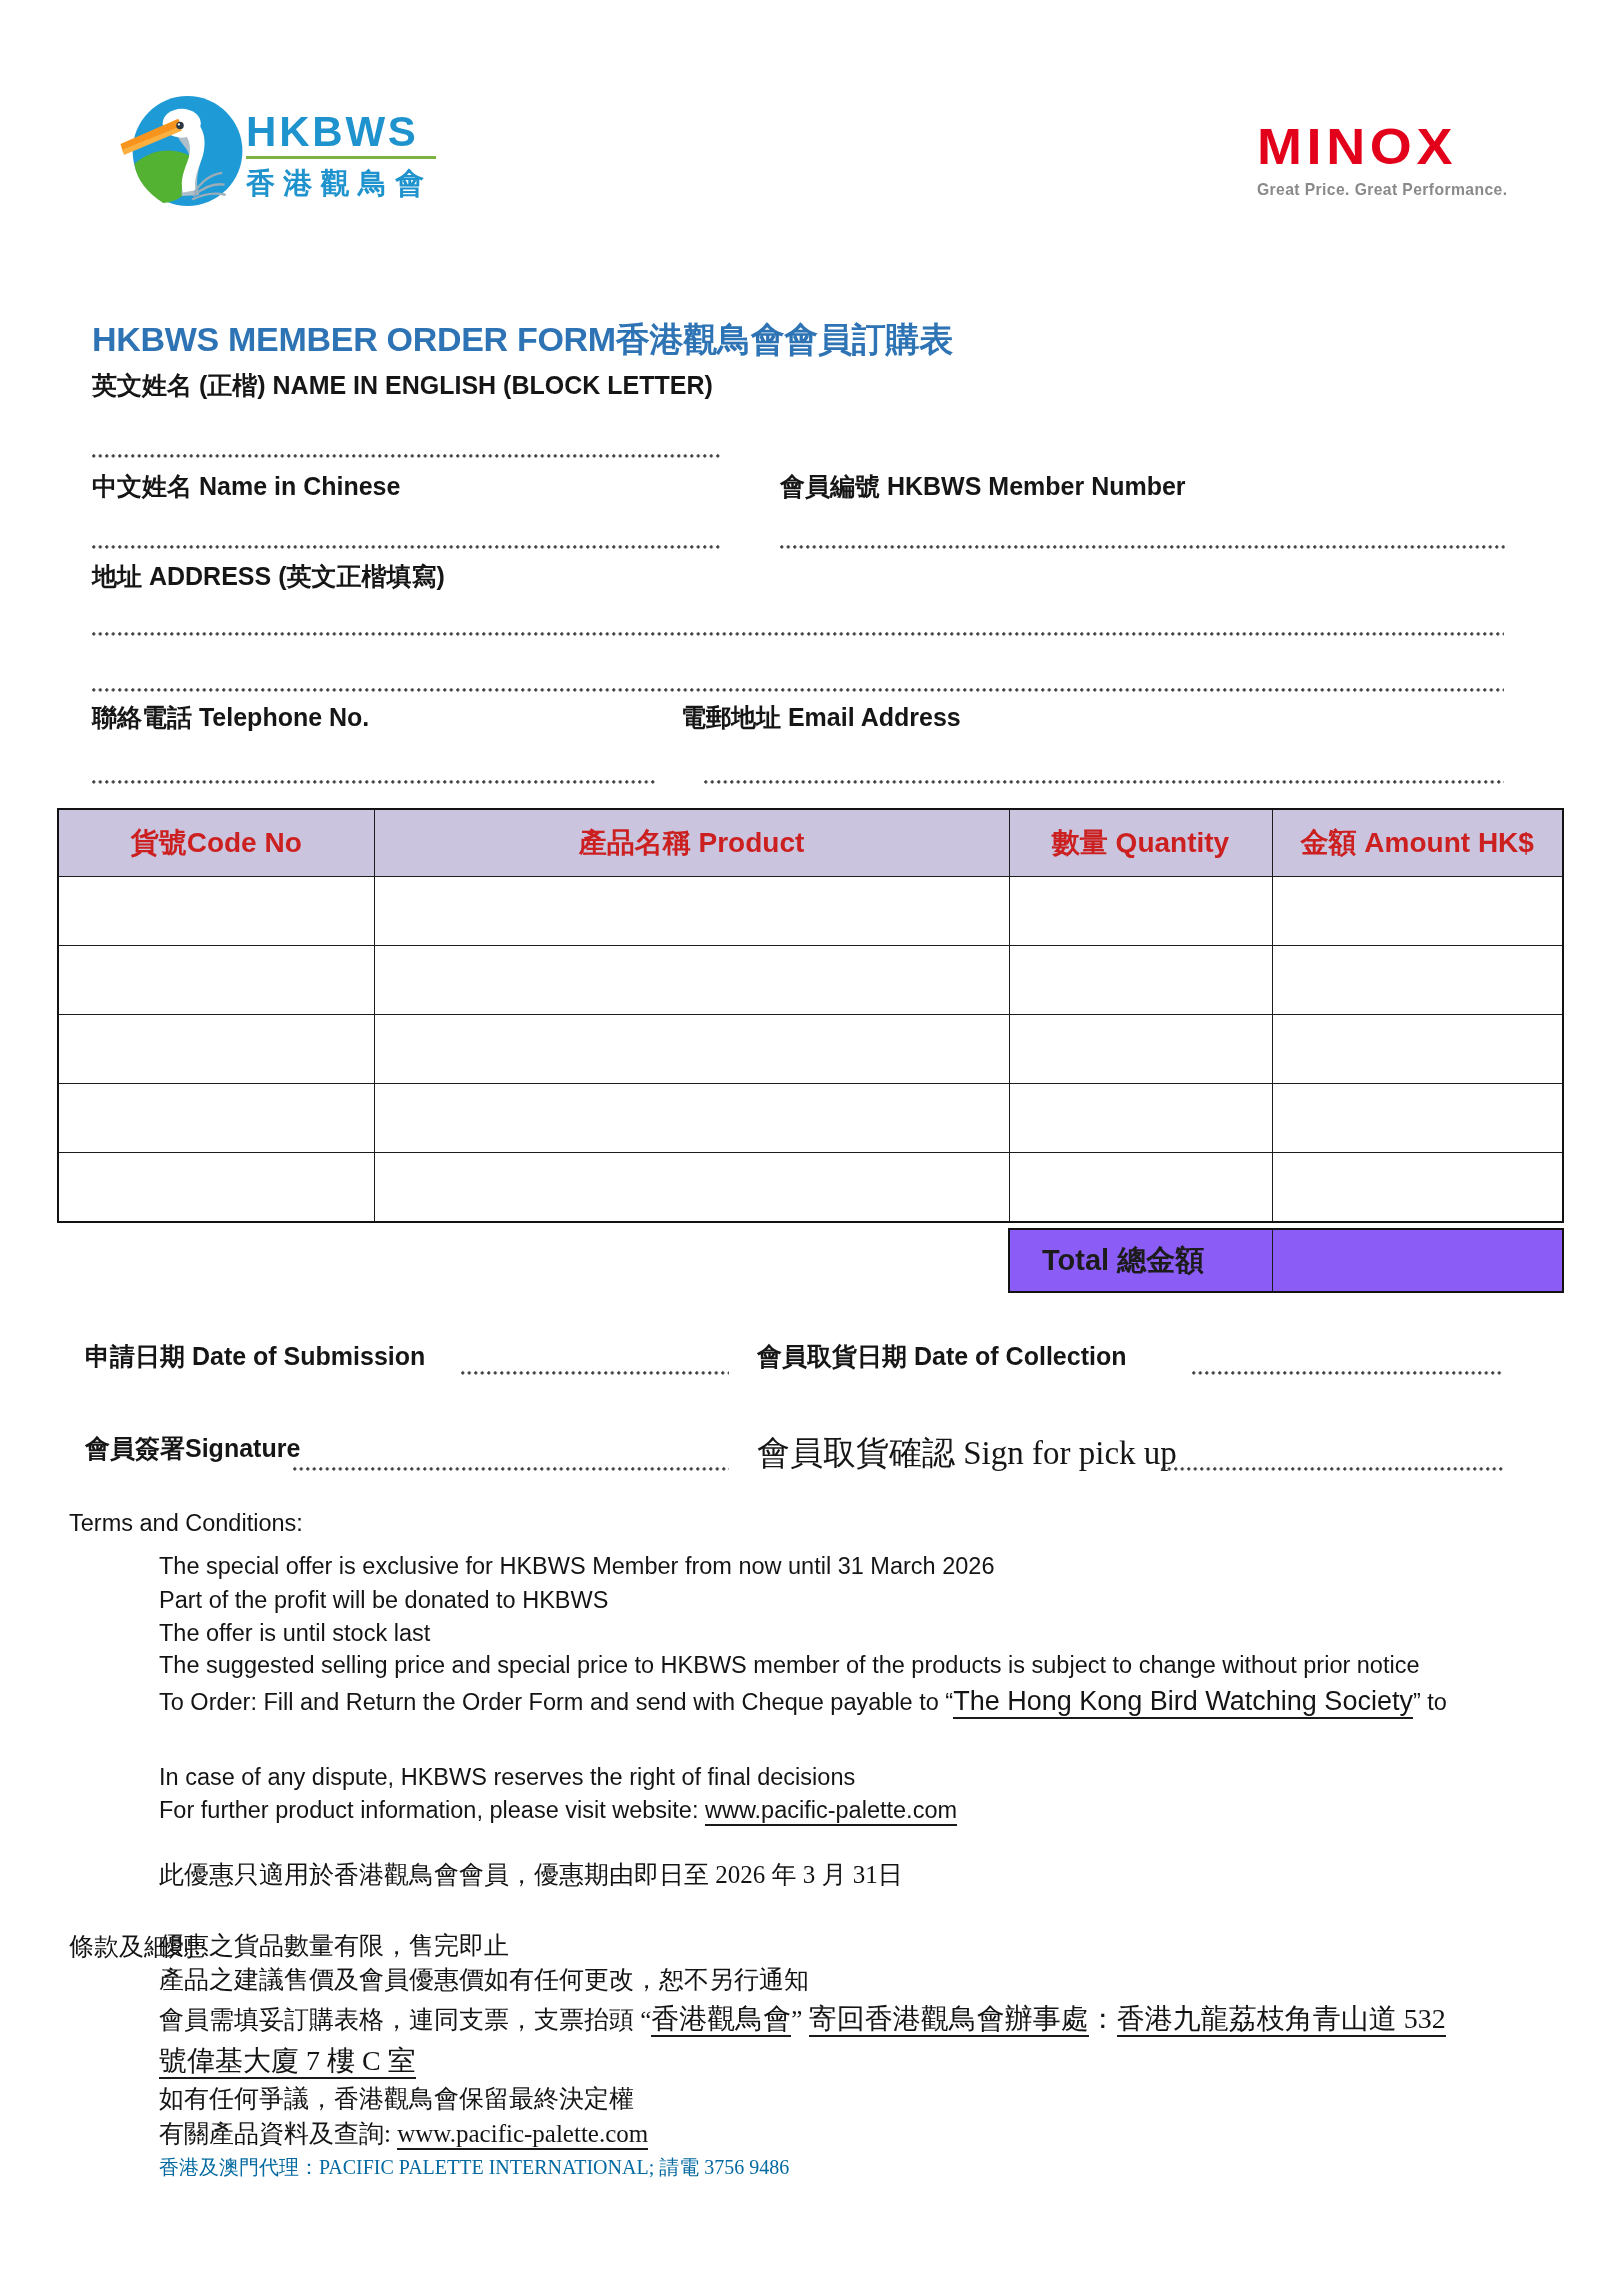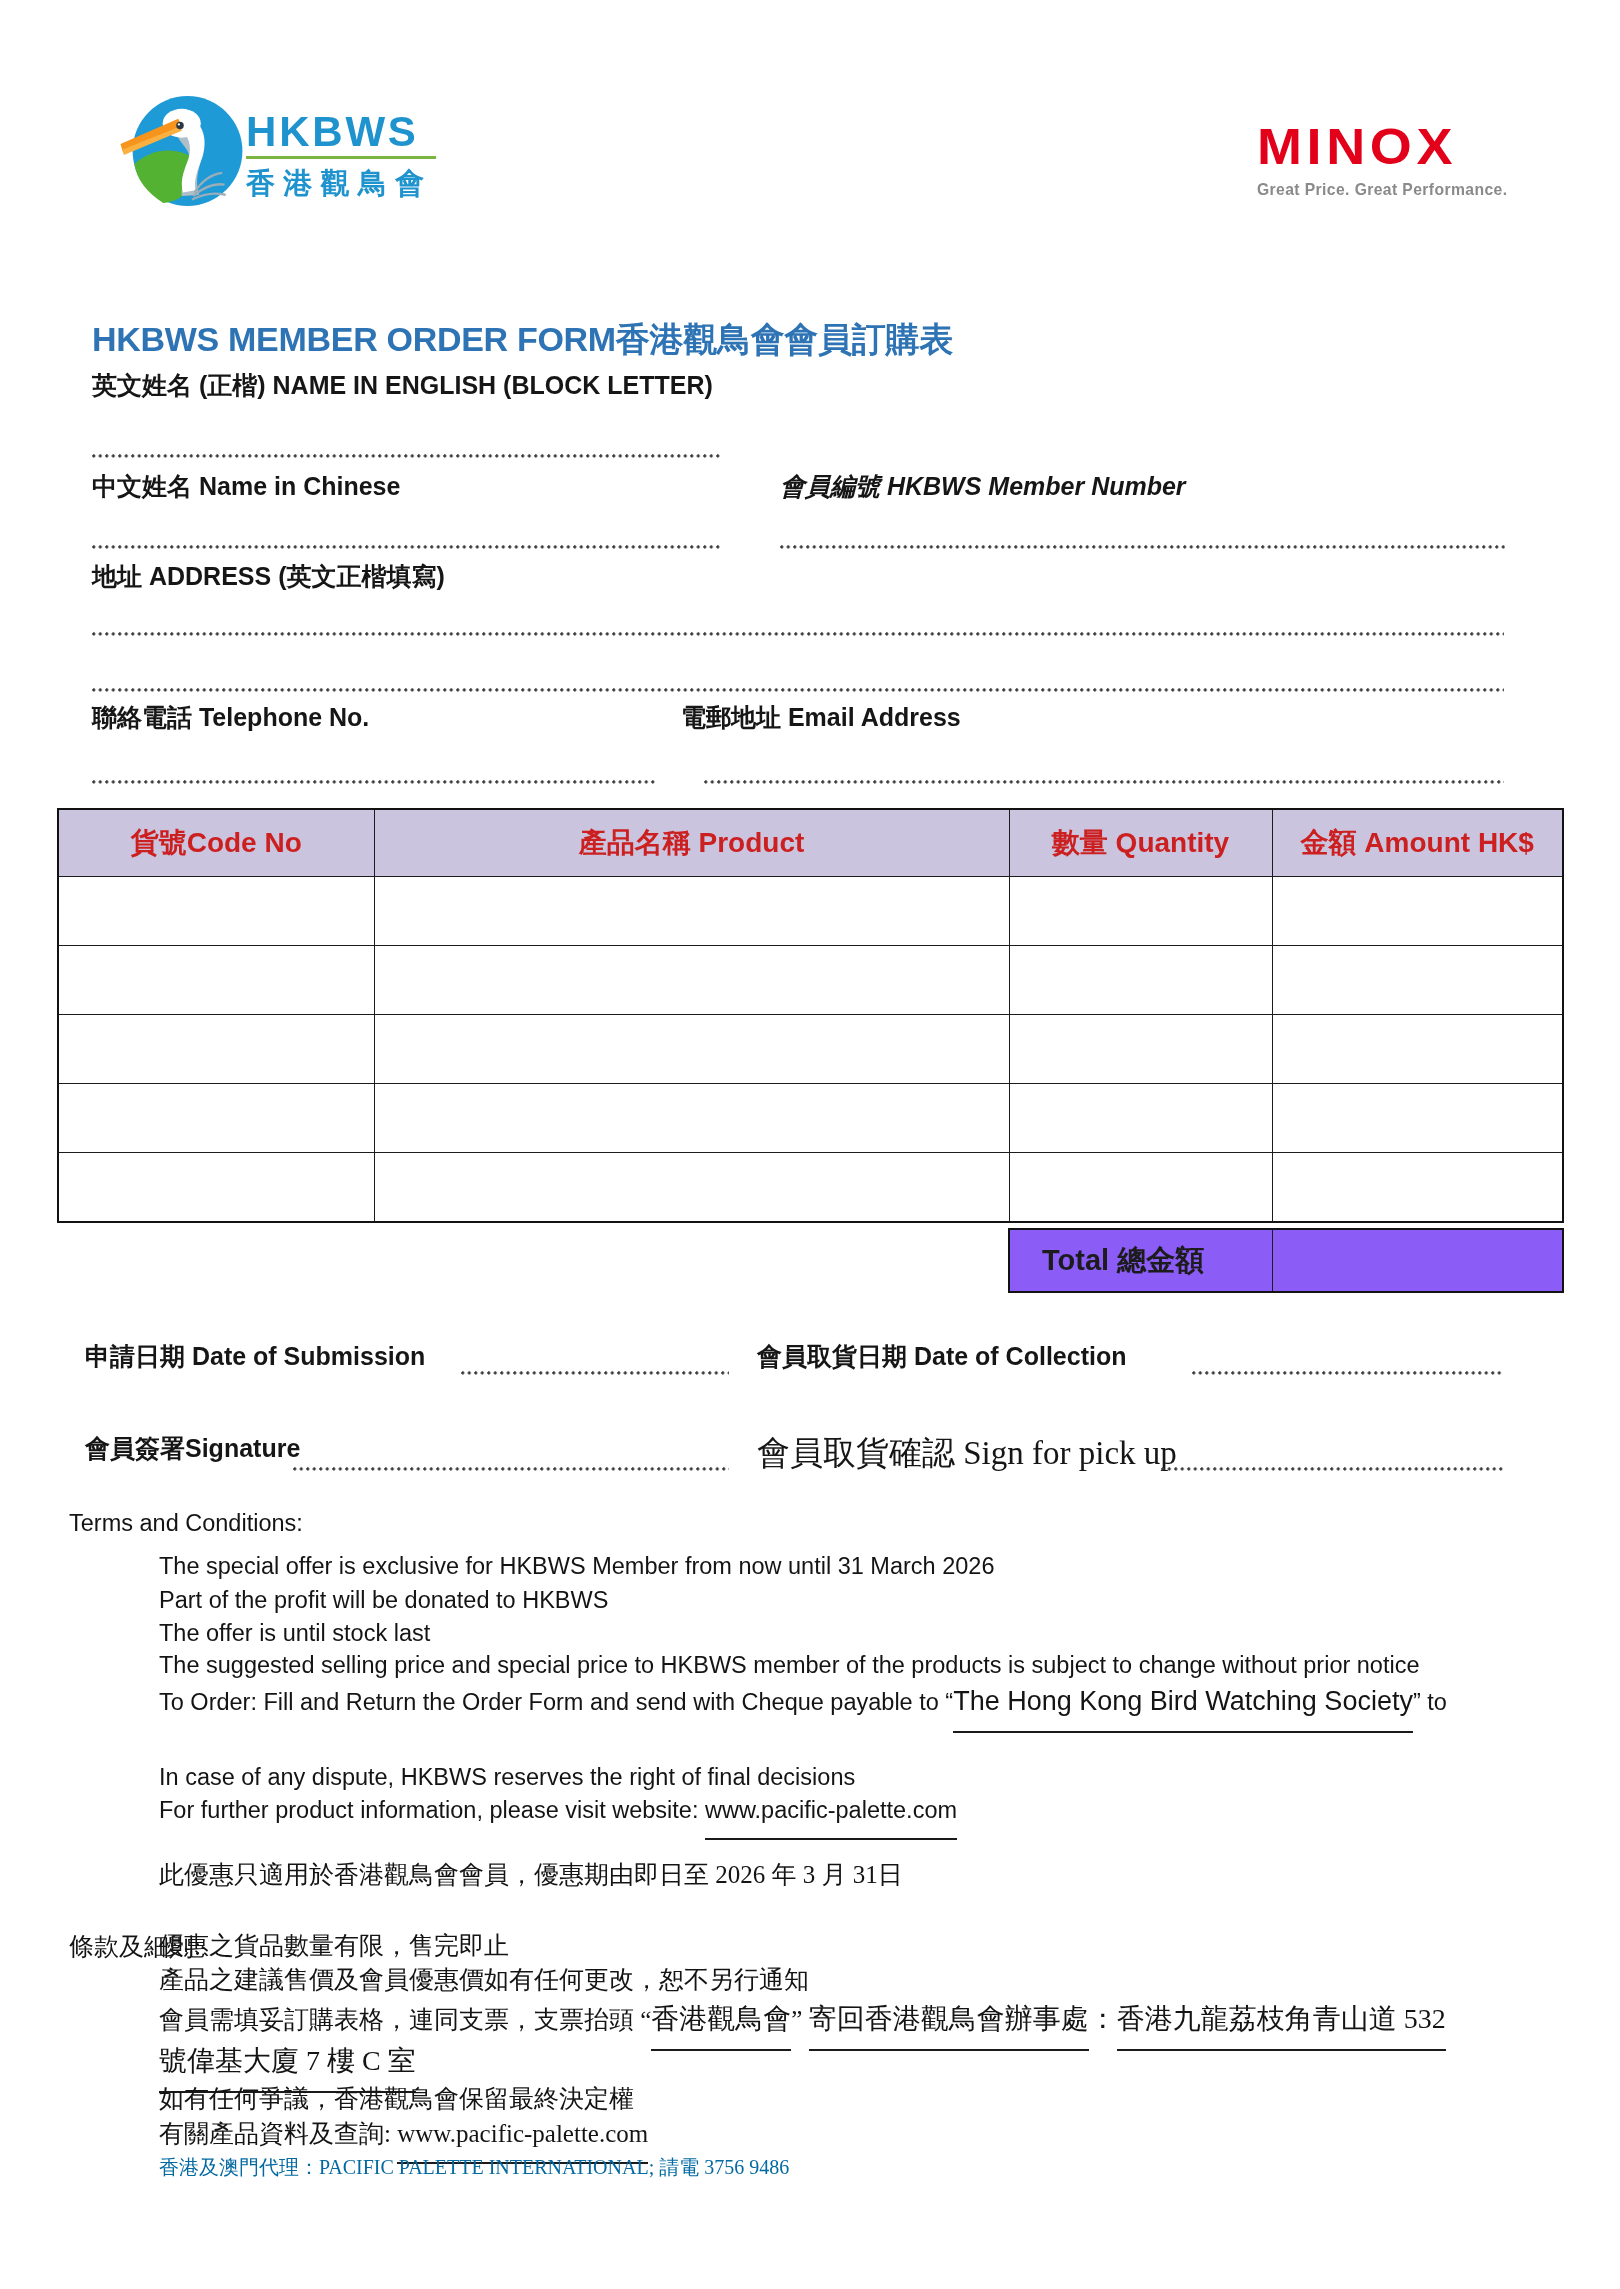--- a/index.html
+++ b/index.html
@@ -38,21 +38,21 @@
   table.total { position:absolute; border-collapse:collapse; table-layout:fixed;
     border:2.8px solid #121212; }
   table.total td { border:1.8px solid #1c1c1c; height:59px; background:#8b5cf6;padding-left:32px; }
   .total-label { font-size:29px; font-weight:bold; padding-left:13px; }
 
   
   .ten { font-size:23.5px; font-weight:400; color:#141414; }
   .ten-big { font-size:27px; }
   .tzh { font-size:25px; color:#141414; font-family:"Liberation Serif", serif; }
   .tzh-big { font-size:28px; }
-  .u { border-bottom:2.3px solid #1a1a1a; padding-bottom:15px; }
+  .u { border-bottom:2.3px solid #1a1a1a; padding-bottom:1px; }
   .agent { font-size:20px; color:#0369a1; font-family:"Liberation Serif", serif; }
 </style>
 </head>
 <body>
 
 <div class="page">
 
   <div class="abs" style="left:117px; top:92px;">
     <svg width="126" height="118" viewBox="-22 0 218 200">
       <circle cx="100" cy="100" r="95" fill="#1E9AD6"></circle>
@@ -81,21 +81,21 @@
     <div class="minox-name">MINOX</div>
     <div class="minox-tag">Great Price. Great Performance.</div>
   </div>
 
   <div class="abs title" style="left:92px; top:317px;">HKBWS MEMBER ORDER FORM香港觀鳥會會員訂購表</div>
 
   <div class="abs flabel" style="left:92px; top:369px;">英文姓名 (正楷) NAME IN ENGLISH (BLOCK LETTER)</div>
   <div class="dots" style="left:92px; top:454px; width:628px;"></div>
 
   <div class="abs flabel" style="left:92px; top:470px;">中文姓名 Name in Chinese</div>
-  <div class="abs flabel" style="left:780px; top:470px;font-style:italic;">會員編號 HKBWS Member Number</div>
+  <div class="abs flabel" style="left:780px; top:470px;">會員編號 HKBWS Member Number</div>
   <div class="dots" style="left:92px; top:545px; width:628px;"></div>
   <div class="dots" style="left:780px; top:545px; width:725px;"></div>
 
   <div class="abs flabel" style="left:92px; top:560px;">地址 ADDRESS (英文正楷填寫)</div>
   <div class="dots" style="left:92px; top:632px; width:1412px;"></div>
   <div class="dots" style="left:92px; top:688px; width:1412px;"></div>
 
   <div class="abs flabel" style="left:92px; top:701px;">聯絡電話 Telephone No.</div>
   <div class="abs flabel" style="left:681px; top:701px;">電郵地址 Email Address</div>
   <div class="dots" style="left:92px; top:780px; width:563px;"></div>

